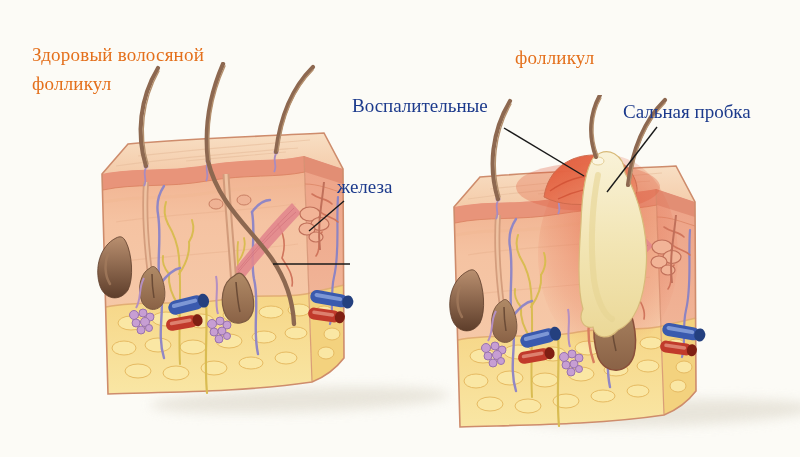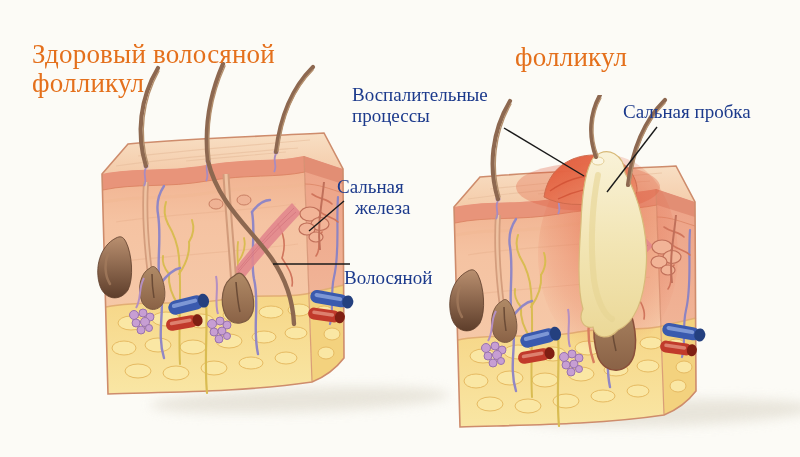--- a/index.html
+++ b/index.html
@@ -12,33 +12,33 @@
   .defs-holder{position:absolute;width:0;height:0;overflow:hidden;}
   .shadow{position:absolute;border-radius:50%;background:var(--shadow,#E5E1D6);filter:blur(6px);opacity:.85;}
   .shadow-left{left:150px;top:388px;width:300px;height:24px;transform:rotate(-2deg);}
   .shadow-right{left:520px;top:400px;width:295px;height:26px;transform:rotate(-2deg);}
   .block{position:absolute;}
   .block-left{left:86px;top:62px;width:270px;height:345px;}
   .block-right{left:438px;top:95px;width:270px;height:345px;}
   .leaders{position:absolute;left:0;top:0;width:800px;height:457px;pointer-events:none;}
   .title{
     position:absolute;color:var(--title,#E4701C);
-    font-size:27px;line-height:29px;letter-spacing:.2px;
+    font-size:19px;line-height:29px;letter-spacing:.2px;
   }
   .title-healthy{left:32px;top:40px;width:320px;}
   .title-inflamed{left:515px;top:43px;width:260px;}
   .callout{
     position:absolute;color:var(--label,#1C3A8C);
     font-size:19px;line-height:21px;
   }
   .callout span{display:block;}
   .callout-gland{left:337px;top:176px;}
   .callout-gland span:nth-child(2){margin-left:18px;}
   .callout-canal{left:344px;top:267px;}
-  .callout-inflam{left:352px;top:84px;}
+  .callout-inflam{left:352px;top:95px;text-align:center;}
   .callout-plug{left:623px;top:101px;white-space:nowrap;}
 </style>
 </head>
 <body style="background: rgb(252, 251, 246);">
 
 <div class="canvas">
 
   <svg class="defs-holder" aria-hidden="true">
     <defs>
       <linearGradient id="gDermis" x1="0" y1="0" x2="0" y2="1">
@@ -297,26 +297,23 @@
   <div class="title title-healthy">
     <span style="display:block">Здоровый волосяной</span>
     <span style="display:block">фолликул</span>
   </div>
   <div class="title title-inflamed">
     <span style="display:block">фолликул</span>
   </div>
 
   <div class="callout callout-inflam">
     <span>Воспалительные</span>
-    <span>процессы</span>
   </div>
   <div class="callout callout-plug">
     <span>Сальная пробка</span>
   </div>
   <div class="callout callout-gland">
-    <span>Сальная</span>
     <span>железа</span>
   </div>
   <div class="callout callout-canal">
-    <span>Волосяной</span>
   </div>
 
 </div>
 
 </body></html>

